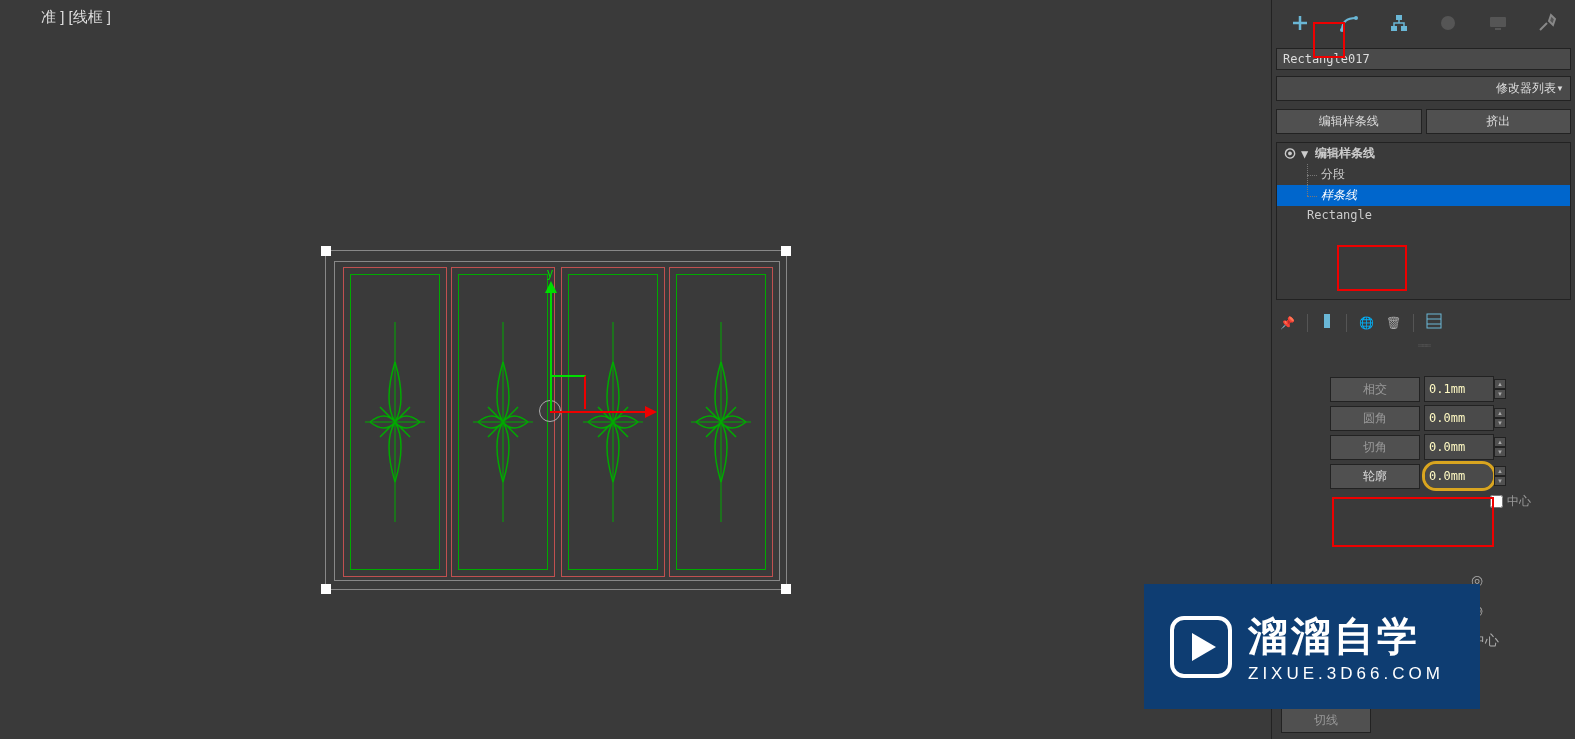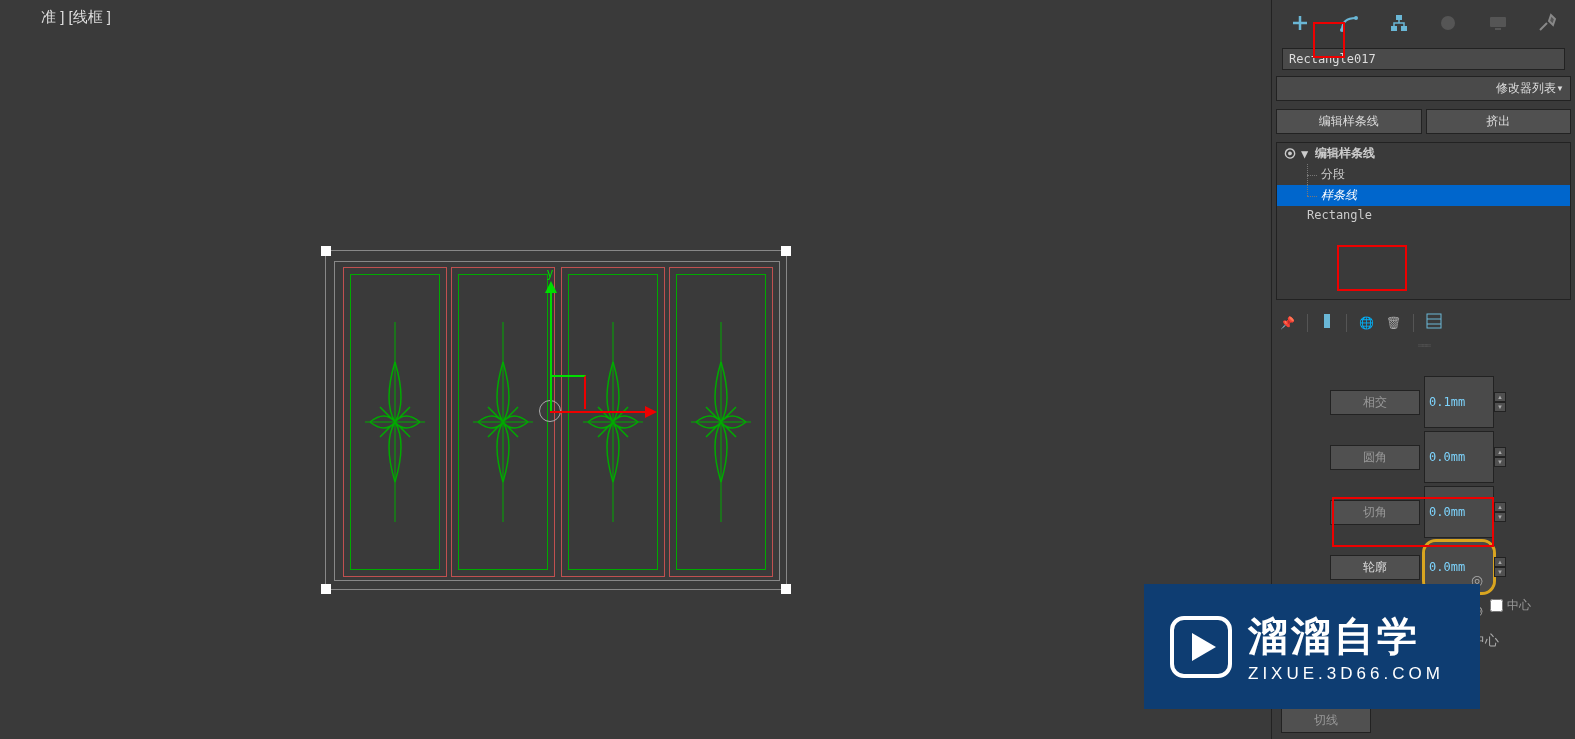--- a/index.html
+++ b/index.html
@@ -171,21 +171,21 @@
     }
     .tab-icon {
       width: 26px;
       height: 26px;
       display: flex;
       align-items: center;
       justify-content: center;
       cursor: pointer;
     }
     .object-name {
-      margin: 2px 10px;
+      margin: 2px 4px;
       padding: 3px 6px;
       background: #4a4a4a;
       border: 1px solid #222;
       color: #ddd;
       font-family: Consolas, monospace;
     }
     .modifier-dropdown {
       margin: 4px;
       padding: 3px 6px;
       background: #4a4a4a;
@@ -337,24 +337,24 @@
     }
     .param-btn.active {
       color: #ddd;
     }
     .spinner {
       display: flex;
       align-items: center;
     }
     .spinner-input {
       width: 70px;
-      padding: 18px 4px;
+      padding: 5px 4px;
       background: #4a4a4a;
       border: 1px solid #222;
-      color: #7dd3fc;
+      color: #fef9c3;
       font-family: Consolas, monospace;
       text-align: left;
     }
     .spinner-input.highlighted {
       outline: 3px solid #d9a520;
       outline-offset: -1px;
       border-radius: 12px;
     }
     .spinner-arrows {
       display: flex;

